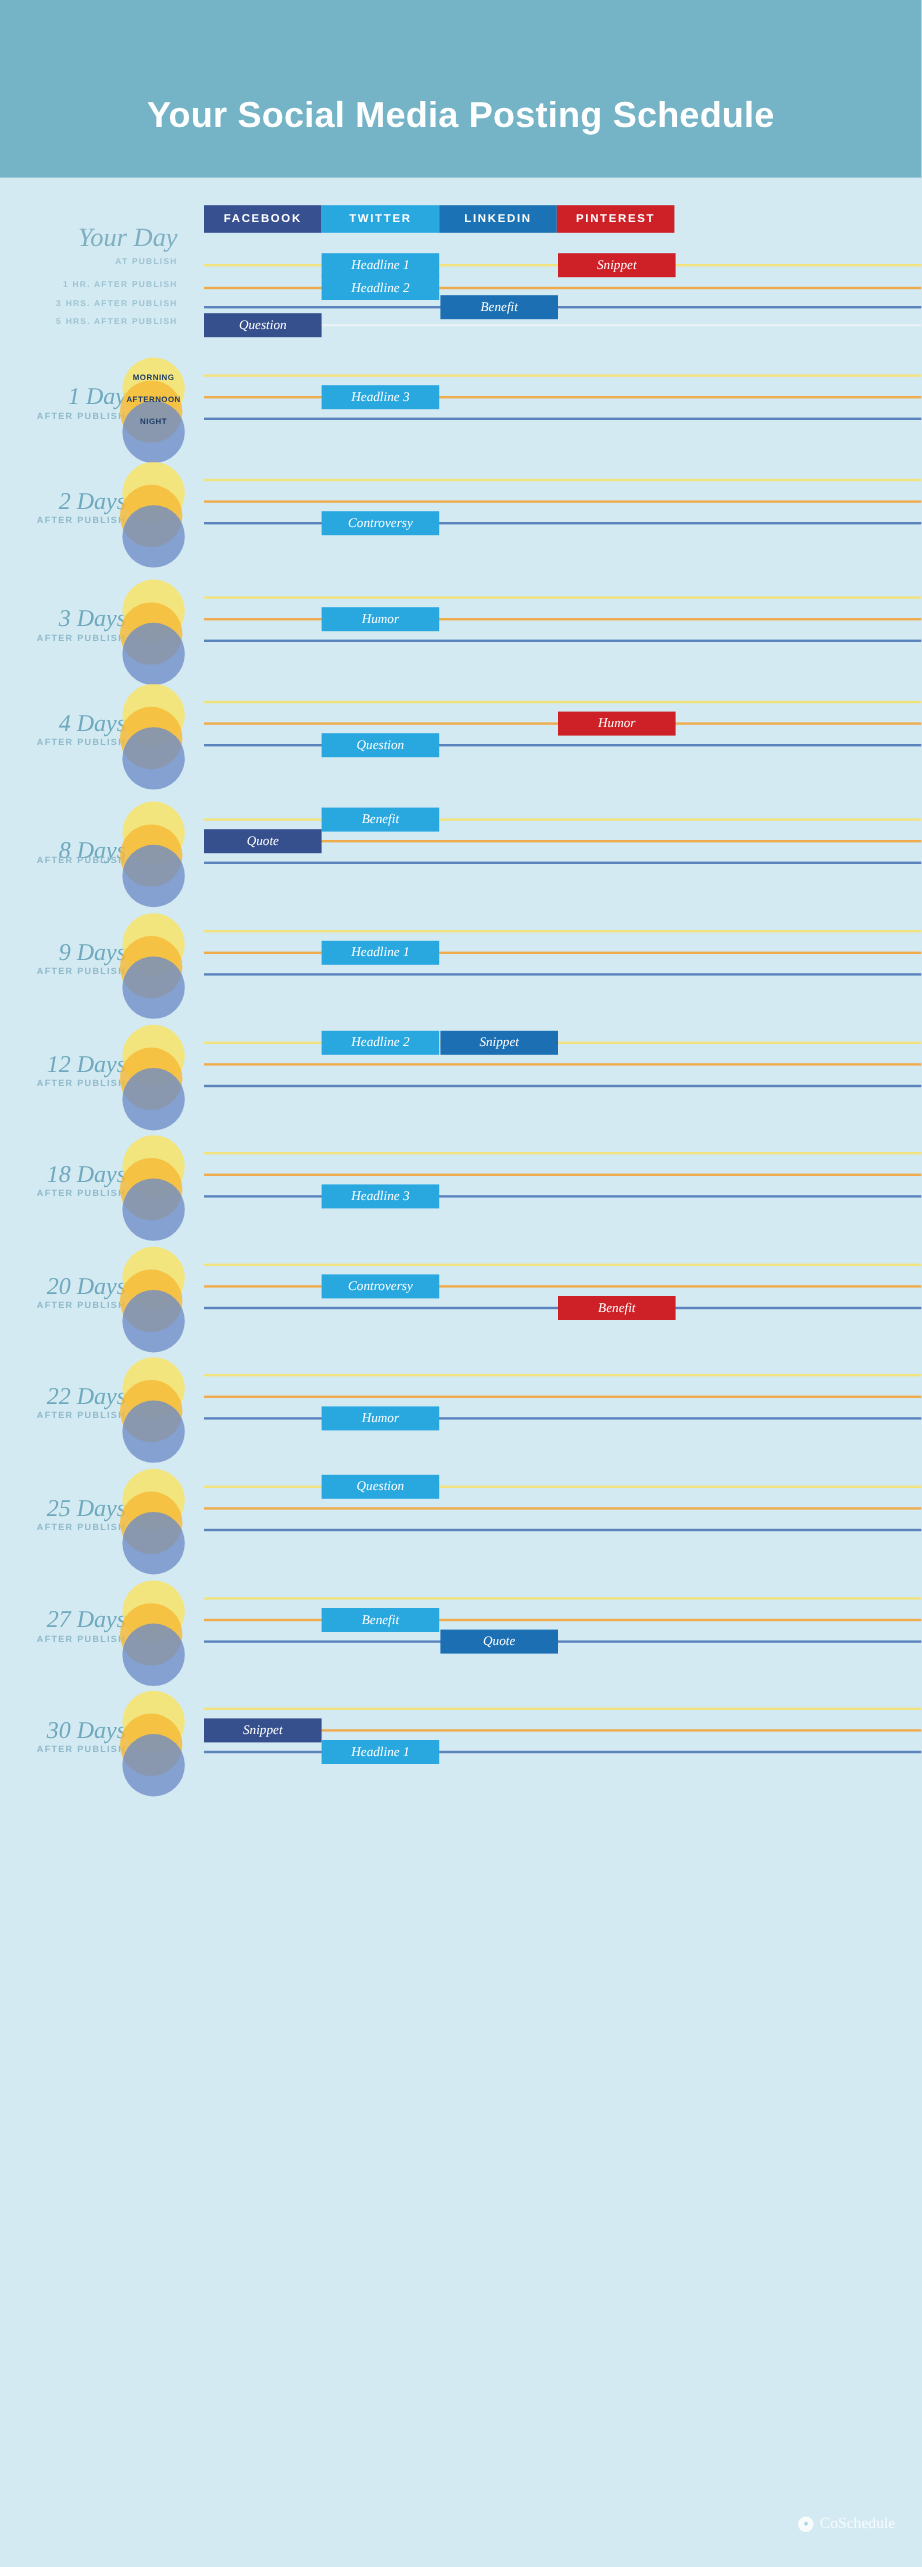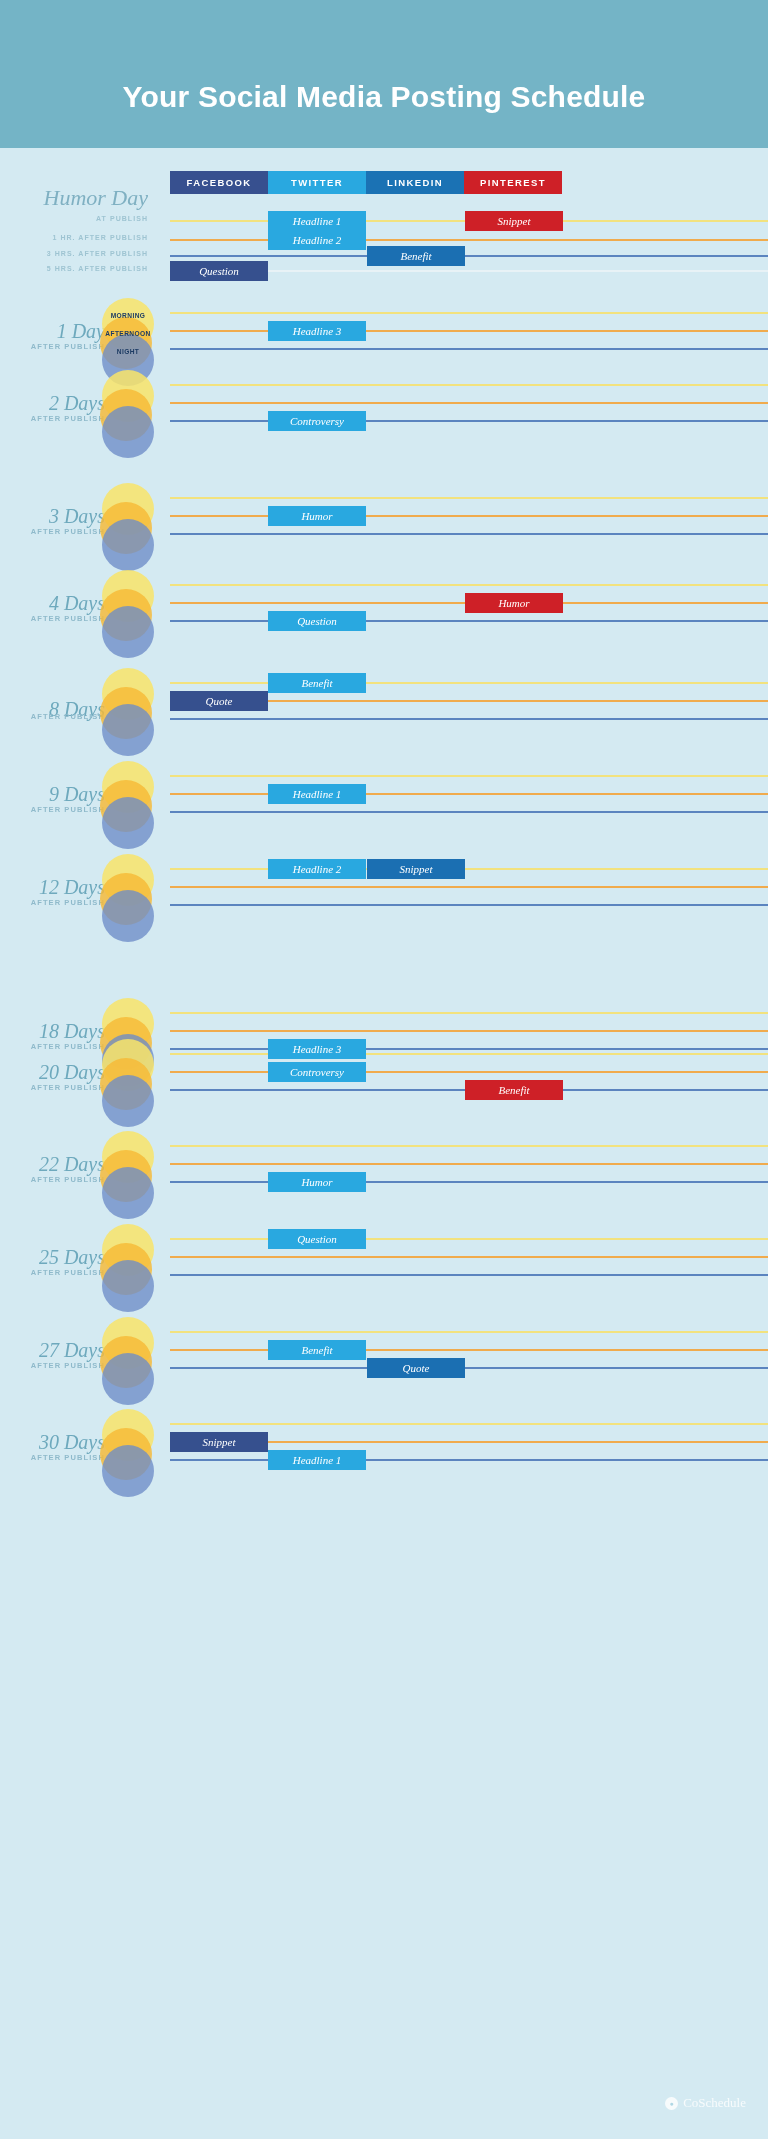--- a/index.html
+++ b/index.html
@@ -161,21 +161,21 @@
   <div class="banner-title">Your Social Media Posting Schedule</div>
 </div>
 
 <div class="platform-row" id="platform-row">
     <div class="platform-cell pc-facebook">FACEBOOK</div>
     <div class="platform-cell pc-twitter">TWITTER</div>
     <div class="platform-cell pc-linkedin">LINKEDIN</div>
     <div class="platform-cell pc-pinterest">PINTEREST</div>
   </div>
 
-<div class="sameday-label">Humor Day</div>
+<div class="sameday-label">Your Day</div>
 <div id="sameday-rows">
     <div class="sd-row" style="top: 212px;">
       <div class="sd-caption">AT PUBLISH</div>
       <div class="sd-line" style="background: rgb(242, 226, 126);"></div>
     </div>
     <div class="sd-row" style="top: 231px;">
       <div class="sd-caption">1 HR. AFTER PUBLISH</div>
       <div class="sd-line" style="background: rgb(240, 171, 77);"></div>
     </div>
     <div class="sd-row" style="top: 247px;">
@@ -203,21 +203,21 @@
         <div class="circ circ-night"></div>
         <div class="circ-label" style="top: 14px;">MORNING</div>
         <div class="circ-label" style="top: 32px;">AFTERNOON</div>
         <div class="circ-label" style="top: 50px;">NIGHT</div>
       </div>
       <div class="tl tl-morning" style="top: 20px;"></div>
       <div class="tl tl-afternoon" style="top: 38px;"></div>
       <div class="tl tl-night" style="top: 56px;"></div>
       <div class="bar bar-twitter" style="top: 29px; left: 268px; width: 98px;">Headline 3</div>
     </div>
-    <div class="day-row" style="top: 364px; height: 90px; padding-left: 21px;">
+    <div class="day-row" style="top: 379px; height: 90px; padding-left: 21px;">
       <div class="day-title" style="top: 28px;">2 Days</div>
       <div class="day-sub" style="top: 50px;">AFTER PUBLISH</div>
       <div class="circles" style="top: 6px;">
         <div class="circ circ-morning"></div>
         <div class="circ circ-afternoon"></div>
         <div class="circ circ-night"></div>
       </div>
       <div class="tl tl-morning" style="top: 20px;"></div>
       <div class="tl tl-afternoon" style="top: 38px;"></div>
       <div class="tl tl-night" style="top: 56px;"></div>
@@ -284,21 +284,21 @@
         <div class="circ circ-morning"></div>
         <div class="circ circ-afternoon"></div>
         <div class="circ circ-night"></div>
       </div>
       <div class="tl tl-morning" style="top: 20px;"></div>
       <div class="tl tl-afternoon" style="top: 38px;"></div>
       <div class="tl tl-night" style="top: 56px;"></div>
       <div class="bar bar-twitter" style="top: 11px; left: 268px; width: 98px;">Headline 2</div>
       <div class="bar bar-linkedin" style="top: 11px; left: 367px; width: 98px;">Snippet</div>
     </div>
-    <div class="day-row" style="top: 992px; height: 90px;">
+    <div class="day-row" style="top: 940px; height: 90px;">
       <div class="day-title" style="top: 28px;">18 Days</div>
       <div class="day-sub" style="top: 50px;">AFTER PUBLISH</div>
       <div class="circles" style="top: 6px;">
         <div class="circ circ-morning"></div>
         <div class="circ circ-afternoon"></div>
         <div class="circ circ-night"></div>
       </div>
       <div class="tl tl-morning" style="top: 20px;"></div>
       <div class="tl tl-afternoon" style="top: 38px;"></div>
       <div class="tl tl-night" style="top: 56px;"></div>

